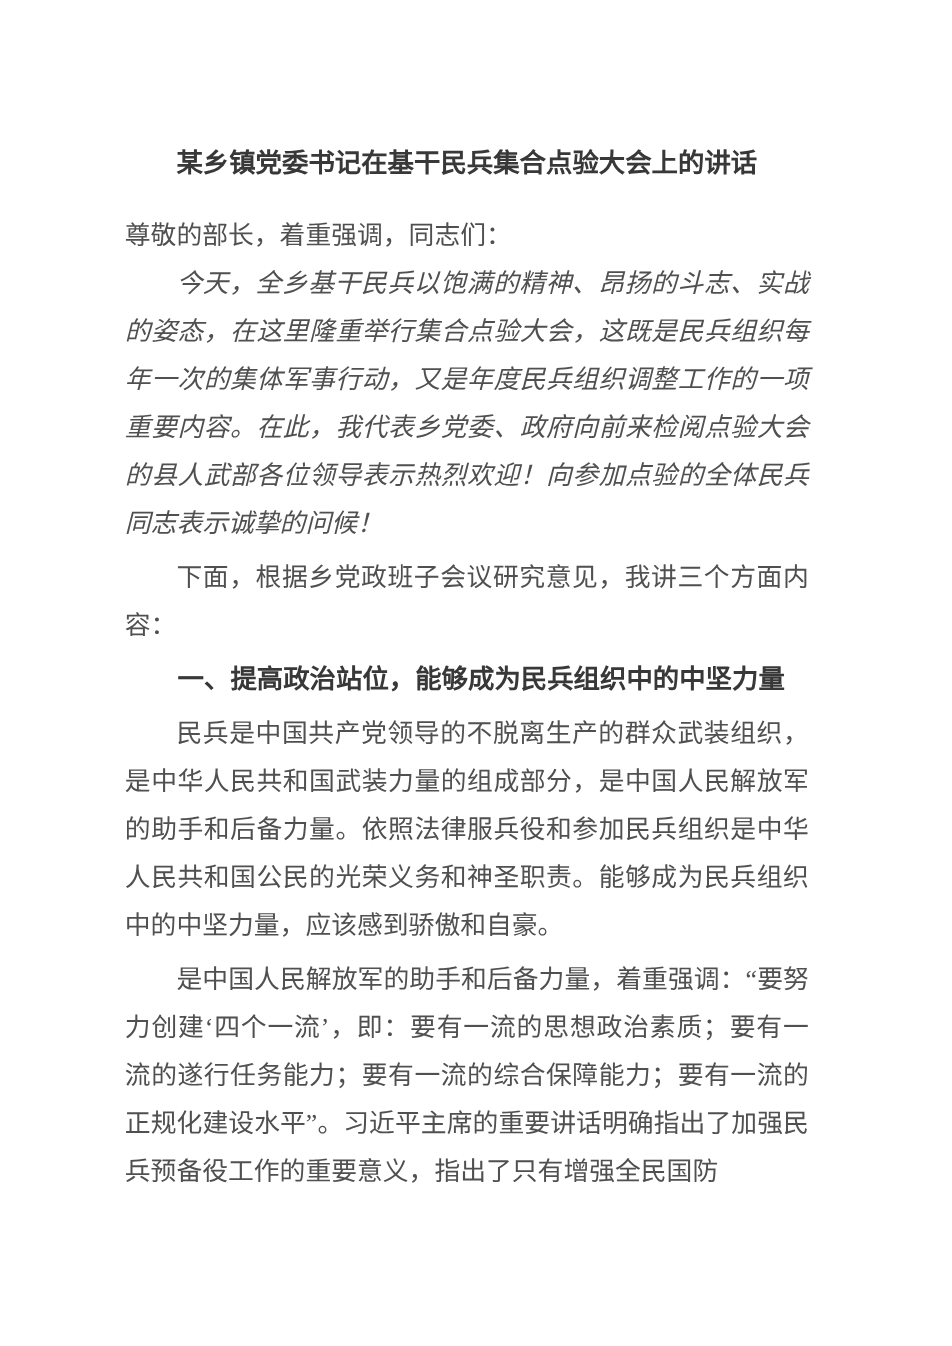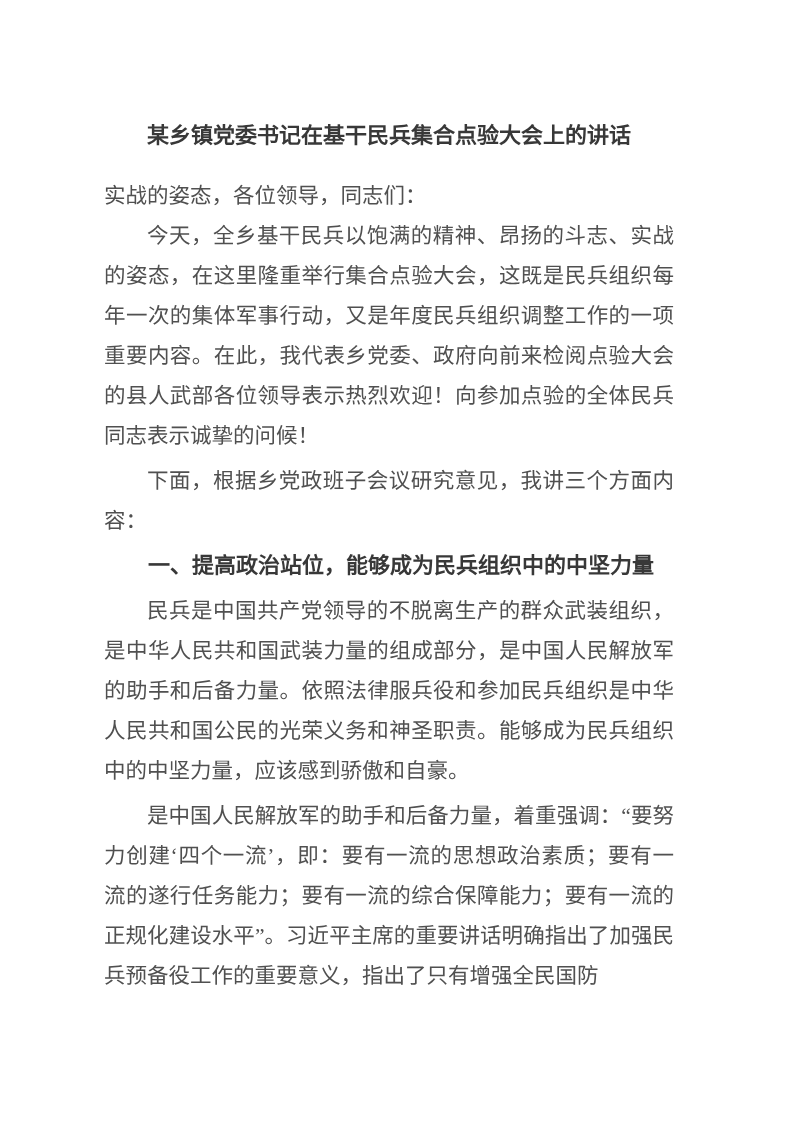--- a/index.html
+++ b/index.html
@@ -38,39 +38,40 @@
     text-justify: inter-ideograph;
     text-indent: 2em;
     word-break: break-all;
   }
   .salutation {
     margin-top: 0;
     text-indent: 0;
   }
   .first-body {
     margin-top: 0;
+    font-style: italic;
   }
   .section-heading {
     font-size: 22px;
     font-weight: bold;
     color: #383838;
     line-height: 40px;
     margin: 5px 0 0 0;
     text-indent: 2em;
     text-align: justify;
     word-break: break-all;
   }
 </style>
 </head>
 <body>
 
 <div class="page">
   <h1 class="doc-title">某乡镇党委书记在基干民兵集合点验大会上的讲话</h1>
 
-  <p class="para salutation">实战的姿态，各位领导，同志们：</p>
+  <p class="para salutation">尊敬的部长，着重强调，同志们：</p>
 
   <p class="para first-body">今天，全乡基干民兵以饱满的精神、昂扬的斗志、实战的姿态，在这里隆重举行集合点验大会，这既是民兵组织每年一次的集体军事行动，又是年度民兵组织调整工作的一项重要内容。在此，我代表乡党委、政府向前来检阅点验大会的县人武部各位领导表示热烈欢迎！向参加点验的全体民兵同志表示诚挚的问候！</p>
 
   <p class="para">下面，根据乡党政班子会议研究意见，我讲三个方面内容：</p>
 
   <h2 class="section-heading">一、提高政治站位，能够成为民兵组织中的中坚力量</h2>
 
   <p class="para">民兵是中国共产党领导的不脱离生产的群众武装组织，是中华人民共和国武装力量的组成部分，是中国人民解放军的助手和后备力量。依照法律服兵役和参加民兵组织是中华人民共和国公民的光荣义务和神圣职责。能够成为民兵组织中的中坚力量，应该感到骄傲和自豪。</p>
 
   <p class="para">是中国人民解放军的助手和后备力量，着重强调：“要努力创建‘四个一流’，即：要有一流的思想政治素质；要有一流的遂行任务能力；要有一流的综合保障能力；要有一流的正规化建设水平”。习近平主席的重要讲话明确指出了加强民兵预备役工作的重要意义，指出了只有增强全民国防</p>

